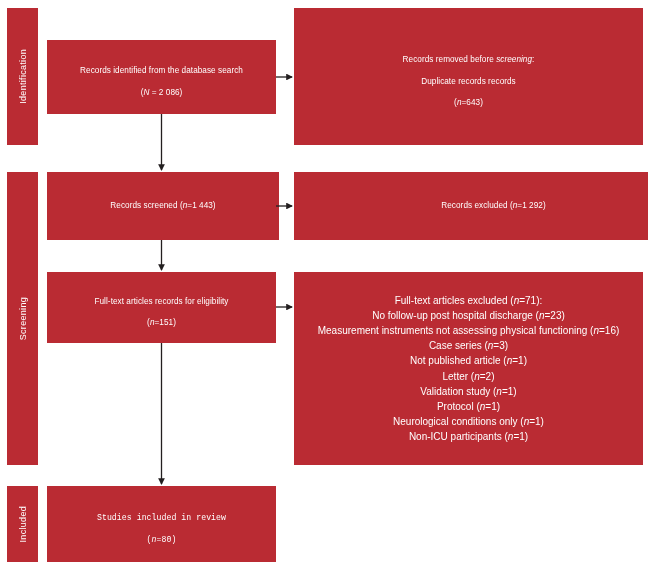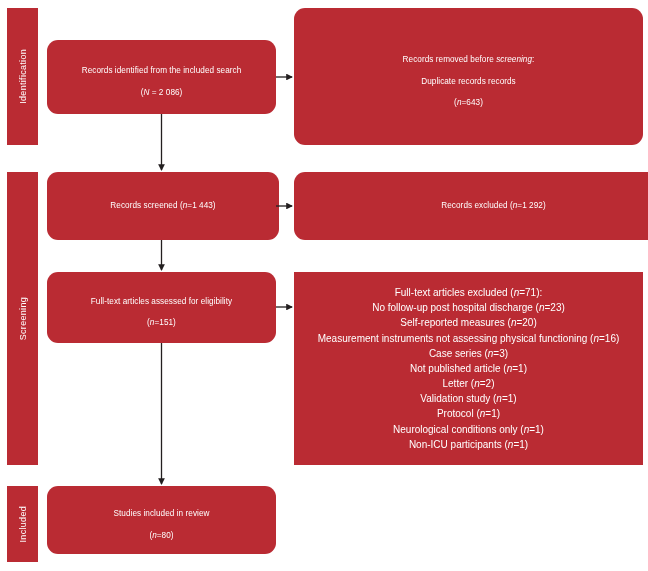--- a/index.html
+++ b/index.html
@@ -30,21 +30,20 @@
     background: #ba2b33;
     color: #ffffff;
     box-sizing: border-box;
     display: flex;
     align-items: center;
     justify-content: center;
     text-align: center;
     line-height: 1.32;
     font-size: 8.2px;
     letter-spacing: 0.05px;
-    border-radius: 11px;
   }
 
   .block .txt {
     display: block;
     padding: 0 8px;
     white-space: pre-line;
   }
 
   
   .stage {
@@ -112,21 +111,21 @@
   <div class="stage" style="left:7px; top:172px; width:31px; height:293px;">
     <span class="vtxt">Screening</span>
   </div>
 
   <div class="stage" style="left:7px; top:486px; width:31px; height:76px;">
     <span class="vtxt">Included</span>
   </div>
 
   <div class="block" style="left:47px; top:40px; width:229px; height:74px;">
     <span class="txt">
-      <span>Records identified from the included search</span><br>
+      <span>Records identified from the database search</span><br>
       <span>(<i>N</i> = 2 086)</span>
     </span>
   </div>
 
   <div class="block" style="left:294px; top:8px; width:349px; height:137px;">
     <span class="txt">
       <span>Records removed before <i>screening</i>:</span><br>
       <span>Duplicate records records</span><br>
       <span>(<i>n</i>=643)</span>
     </span>
@@ -135,42 +134,41 @@
   <div class="block" style="left:47px; top:172px; width:232px; height:68px;">
     <span class="txt">Records screened (<i>n</i>=1 443)</span>
   </div>
 
   <div class="block" style="left:294px; top:172px; width:399px; height:68px;">
     <span class="txt">Records excluded (<i>n</i>=1 292)</span>
   </div>
 
   <div class="block" style="left:47px; top:272px; width:229px; height:71px;">
     <span class="txt">
-      <span>Full-text articles assessed for eligibility</span><br>
+      <span>Full-text articles records for eligibility</span><br>
       <span>(<i>n</i>=151)</span>
     </span>
   </div>
 
   <div class="listblock" style="left:294px; top:272px; width:349px; height:193px;">
     <ul>
       <li>Full-text articles excluded (<i>n</i>=71):</li>
       <li>No follow-up post hospital discharge (<i>n</i>=23)</li>
-      <li>Self-reported measures (<i>n</i>=20)</li>
       <li>Measurement instruments not assessing physical functioning (<i>n</i>=16)</li>
       <li>Case series (<i>n</i>=3)</li>
       <li>Not published article (<i>n</i>=1)</li>
       <li>Letter (<i>n</i>=2)</li>
       <li>Validation study (<i>n</i>=1)</li>
       <li>Protocol (<i>n</i>=1)</li>
       <li>Neurological conditions only (<i>n</i>=1)</li>
       <li>Non-ICU participants (<i>n</i>=1)</li>
     </ul>
   </div>
 
-  <div class="block" style="left:47px; top:486px; width:229px; height:68px;">
+  <div class="block" style="left:47px; top:486px; width:229px; height:76px;font-family:Liberation Mono, monospace;">
     <span class="txt">
       <span>Studies included in review</span><br>
       <span>(<i>n</i>=80)</span>
     </span>
   </div>
 
   <svg id="arrows" viewBox="0 0 648 571" width="648" height="571" xmlns="http://www.w3.org/2000/svg">
     <defs>
       <marker id="ah" viewBox="0 0 10 10" refX="8.6" refY="5" markerWidth="5.2" markerHeight="5.2" orient="auto-start-reverse">
         <path d="M 0 0 L 10 5 L 0 10 z" fill="#231f20"></path>

